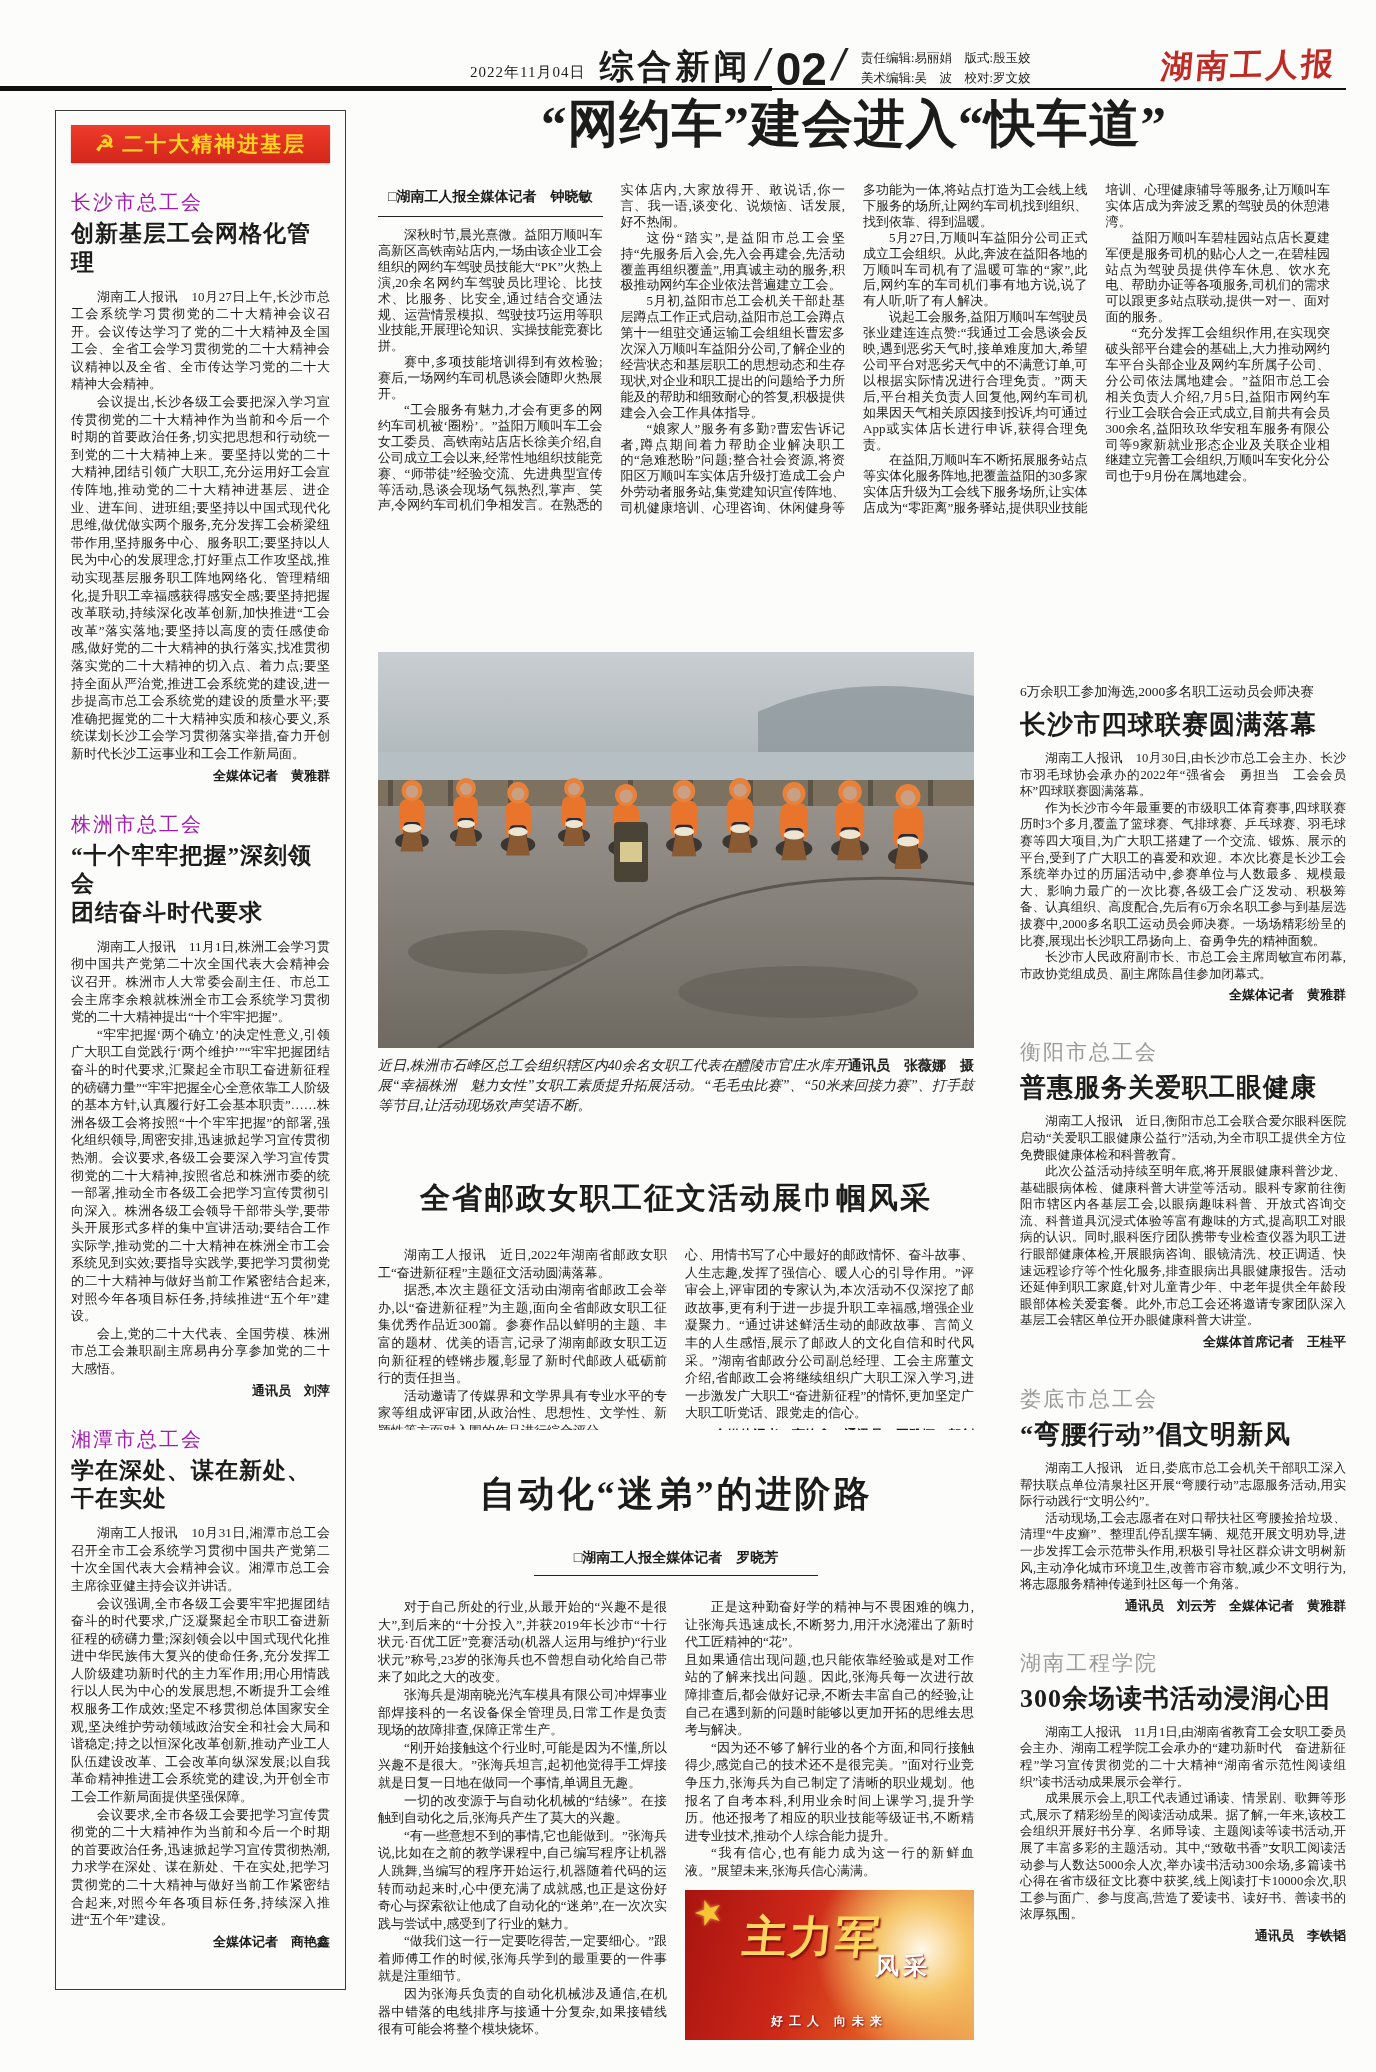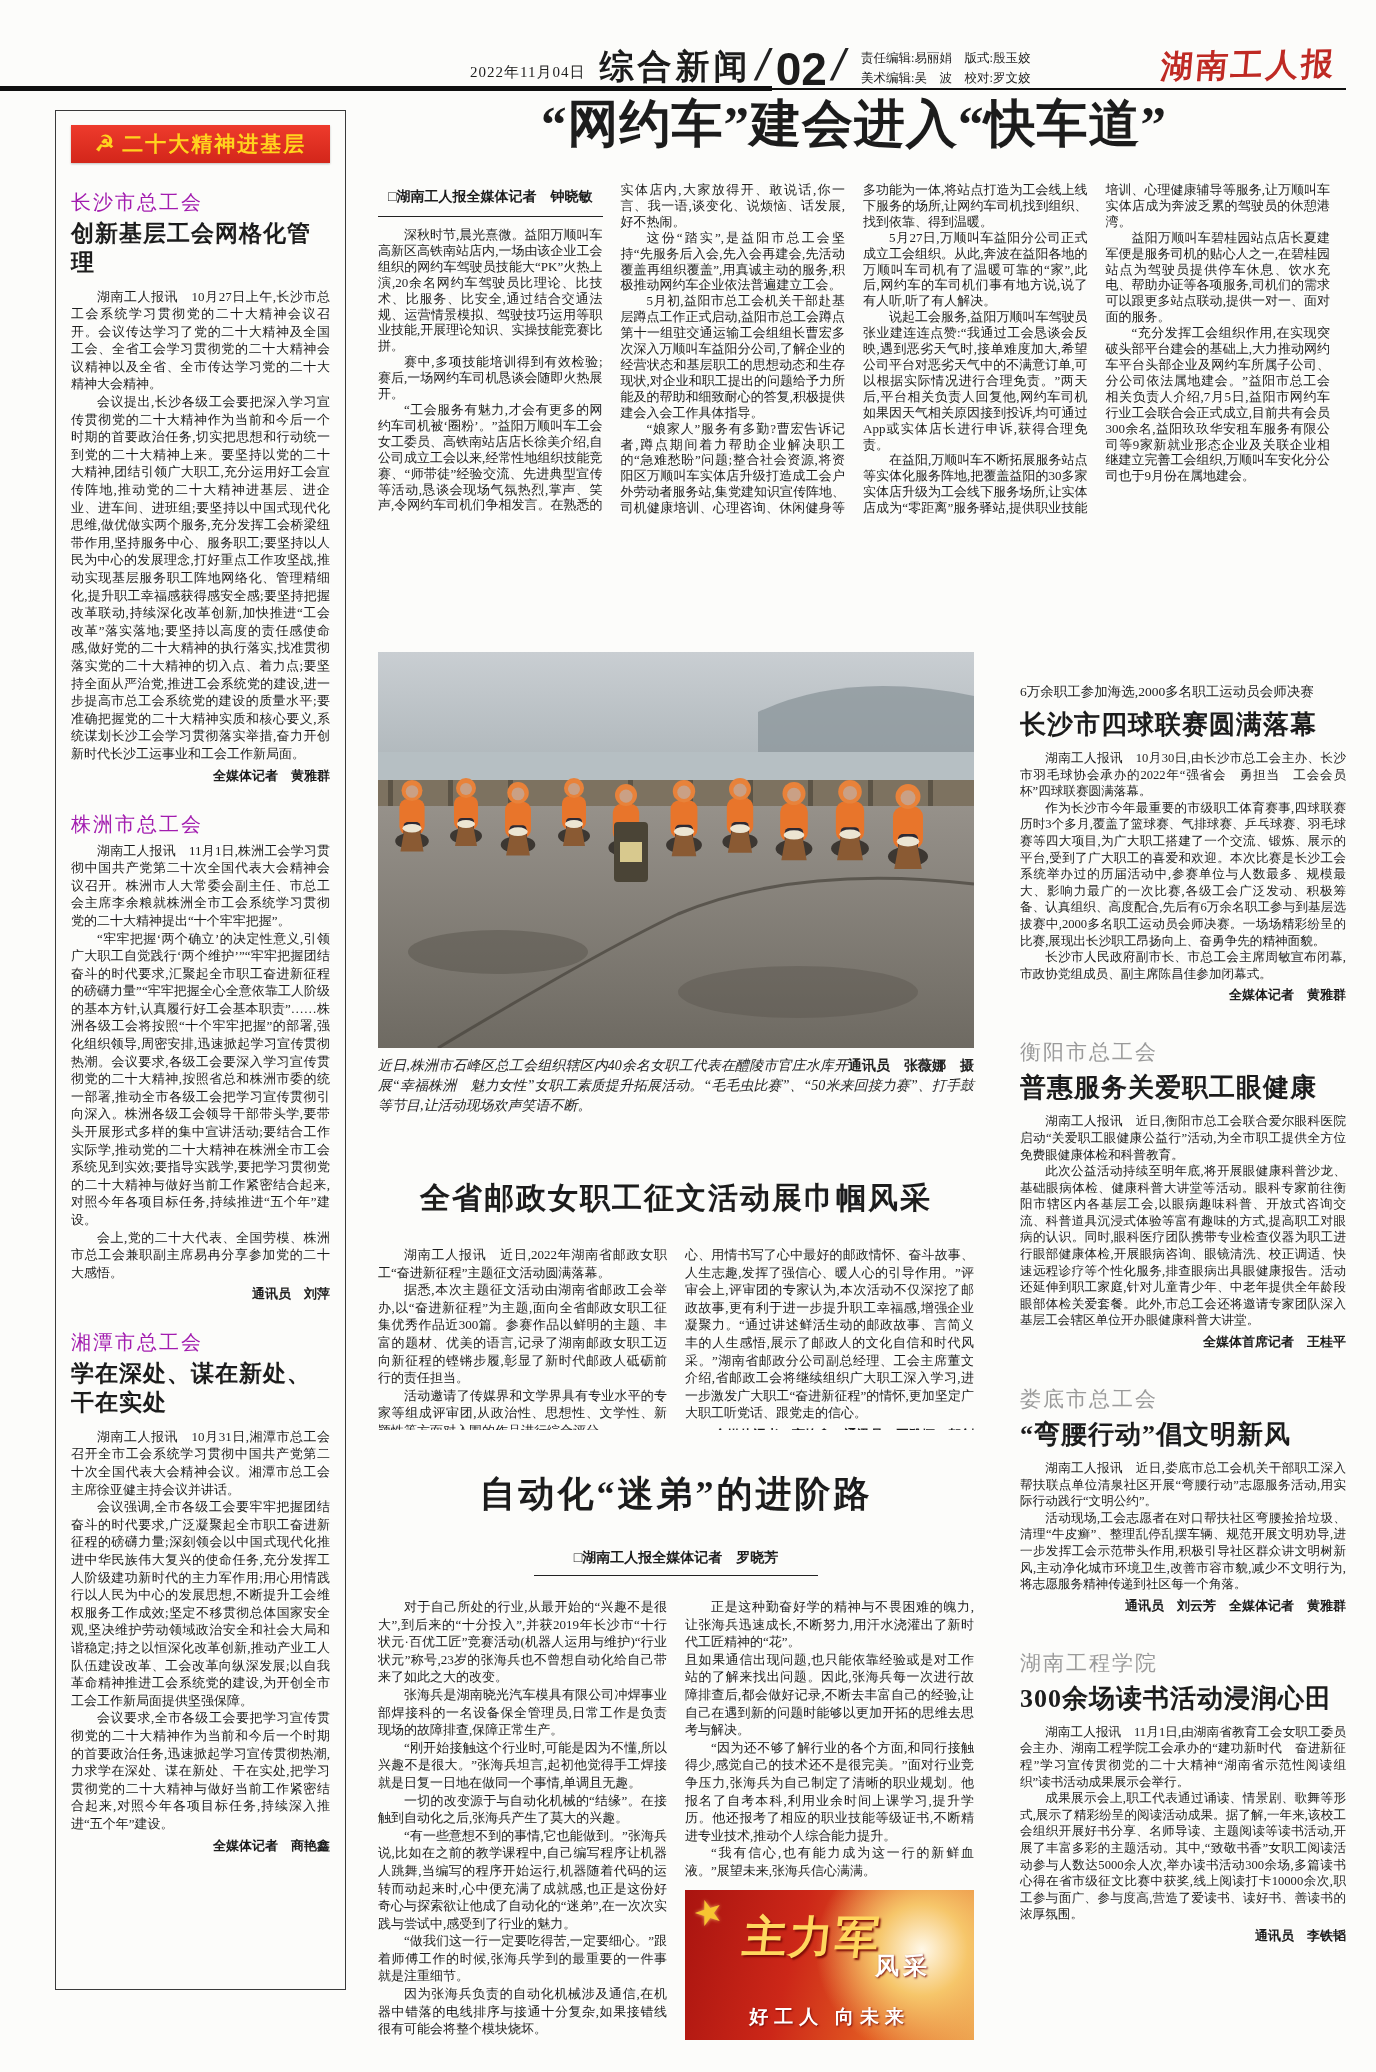--- a/index.html
+++ b/index.html
@@ -47,21 +47,21 @@
   #zdh-head { left:378px; top:1470px; width:596px; text-align:center; font-size:36px; font-weight:bold; letter-spacing:3px; }
   #zdh-byline { left:378px; top:1548px; width:596px; text-align:center; }
   #zdh-byline span { display:inline-block; font-size:14px; font-weight:bold; padding:0 40px 8px 40px; border-bottom:1.5px solid #222; }
   #zdh-cols { left:378px; top:1598px; width:596px; height:470px; display:flex; gap:18px; overflow:hidden; }
 
   
   #promo { width:289px; height:150px; margin-top:10px; position:relative; overflow:hidden; background:radial-gradient(circle at 82% 40%, #fff8e8 0%, #f6c66a 18%, rgba(246,198,106,0) 42%), linear-gradient(105deg,#a91410 0%, #cc2718 38%, #e25a22 68%, #eda34f 100%); }
   .promo-star { position:absolute; left:8px; top:2px; color:#f7c531; font-size:34px; transform:rotate(-18deg); text-shadow:0 0 4px rgba(255,220,120,.8); }
   .promo-main { position:absolute; left:58px; top:18px; font-size:44px; font-weight:bold; color:#ffd75e; letter-spacing:2px; transform:skewX(-6deg); text-shadow:2px 2px 2px #7e0d08; font-family:"Liberation Serif",serif; }
   .promo-sub { position:absolute; left:190px; top:48px; font-size:24px; font-weight:bold; color:#fff; letter-spacing:4px; text-shadow:1px 1px 2px #7e0d08;margin-top:12px; }
-  .promo-slogan { position:absolute; left:0; right:0; bottom:10px; text-align:center; color:#fff; font-size:19px; font-weight:bold; letter-spacing:6px; text-shadow:1px 1px 2px #7e0d08; }
+  .promo-slogan { position:absolute; left:0; right:0; bottom:10px; text-align:center; color:#fff; font-size:12px; font-weight:bold; letter-spacing:6px; text-shadow:1px 1px 2px #7e0d08; }
 
   
   #rightcol { left:1020px; top:682px; width:326px; }
   .rc-article { margin-bottom:34px; }
   .rc-kicker { font-size:13.5px; line-height:19px; margin-bottom:6px; }
   .rc-org { font-size:21px; color:#9a9a9a; letter-spacing:2px; margin-bottom:4px; font-family:"Liberation Sans",sans-serif; }
   .rc-title { font-size:26px; font-weight:bold; letter-spacing:1px; margin-bottom:8px; white-space:nowrap; }
   .rc-body p { font-size:12.6px; line-height:16.6px; }
 </style>
 </head>
@@ -95,20 +95,24 @@
     <div class="sb-title">创新基层工会网格化管理</div>
     <div class="sb-body">
       <p>湖南工人报讯　10月27日上午,长沙市总工会系统学习贯彻党的二十大精神会议召开。会议传达学习了党的二十大精神及全国工会、全省工会学习贯彻党的二十大精神会议精神以及全省、全市传达学习党的二十大精神大会精神。</p>
       <p>会议提出,长沙各级工会要把深入学习宣传贯彻党的二十大精神作为当前和今后一个时期的首要政治任务,切实把思想和行动统一到党的二十大精神上来。要坚持以党的二十大精神,团结引领广大职工,充分运用好工会宣传阵地,推动党的二十大精神进基层、进企业、进车间、进班组;要坚持以中国式现代化思维,做优做实两个服务,充分发挥工会桥梁纽带作用,坚持服务中心、服务职工;要坚持以人民为中心的发展理念,打好重点工作攻坚战,推动实现基层服务职工阵地网络化、管理精细化,提升职工幸福感获得感安全感;要坚持把握改革联动,持续深化改革创新,加快推进“工会改革”落实落地;要坚持以高度的责任感使命感,做好党的二十大精神的执行落实,找准贯彻落实党的二十大精神的切入点、着力点;要坚持全面从严治党,推进工会系统党的建设,进一步提高市总工会系统党的建设的质量水平;要准确把握党的二十大精神实质和核心要义,系统谋划长沙工会学习贯彻落实举措,奋力开创新时代长沙工运事业和工会工作新局面。</p>
     </div>
     <div class="byline">全媒体记者　黄雅群</div>
   </div>
 
   <div class="sb-article">
     <div class="sb-org">株洲市总工会</div>
+    <div class="sb-title">
+      <span>“十个牢牢把握”深刻领会</span><br>
+      <span>团结奋斗时代要求</span>
+    </div>
     <div class="sb-body">
       <p>湖南工人报讯　11月1日,株洲工会学习贯彻中国共产党第二十次全国代表大会精神会议召开。株洲市人大常委会副主任、市总工会主席李余粮就株洲全市工会系统学习贯彻党的二十大精神提出“十个牢牢把握”。</p>
       <p>“牢牢把握‘两个确立’的决定性意义,引领广大职工自觉践行‘两个维护’”“牢牢把握团结奋斗的时代要求,汇聚起全市职工奋进新征程的磅礴力量”“牢牢把握全心全意依靠工人阶级的基本方针,认真履行好工会基本职责”……株洲各级工会将按照“十个牢牢把握”的部署,强化组织领导,周密安排,迅速掀起学习宣传贯彻热潮。会议要求,各级工会要深入学习宣传贯彻党的二十大精神,按照省总和株洲市委的统一部署,推动全市各级工会把学习宣传贯彻引向深入。株洲各级工会领导干部带头学,要带头开展形式多样的集中宣讲活动;要结合工作实际学,推动党的二十大精神在株洲全市工会系统见到实效;要指导实践学,要把学习贯彻党的二十大精神与做好当前工作紧密结合起来,对照今年各项目标任务,持续推进“五个年”建设。</p>
       <p>会上,党的二十大代表、全国劳模、株洲市总工会兼职副主席易冉分享参加党的二十大感悟。</p>
     </div>
     <div class="byline">通讯员　刘萍</div>
   </div>
 
   <div class="sb-article">
     <div class="sb-org">湘潭市总工会</div>

